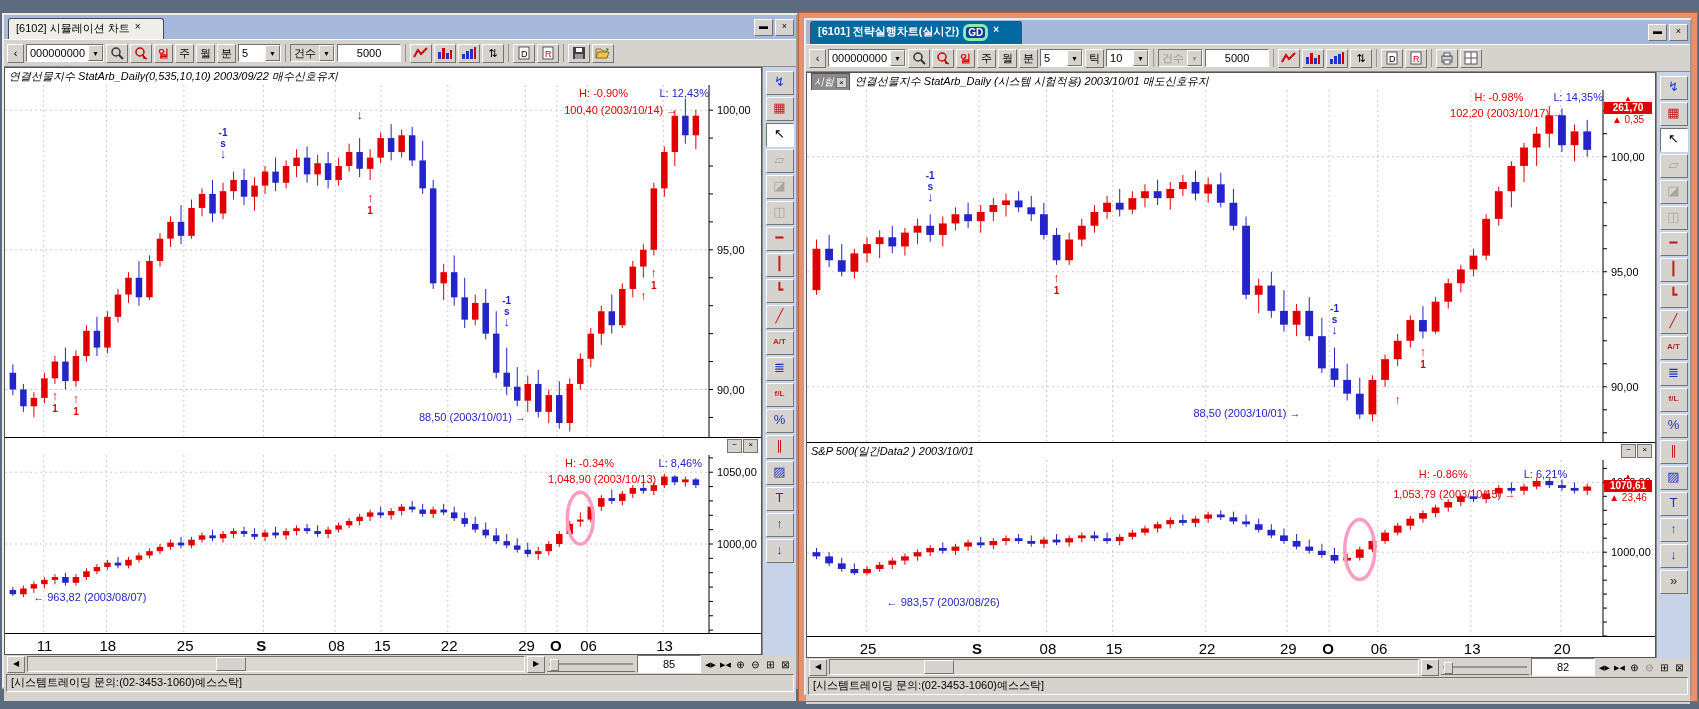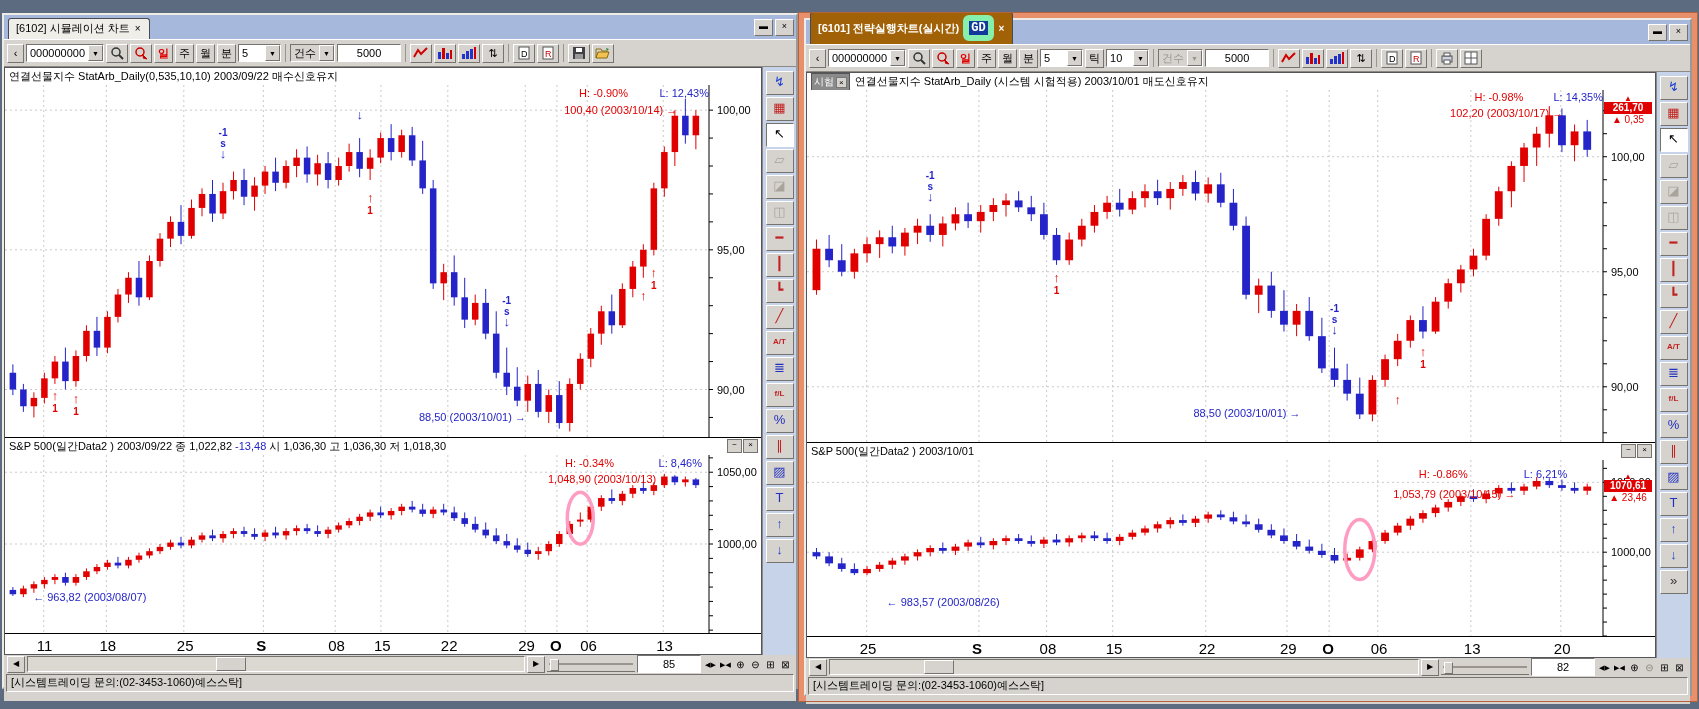--- a/index.html
+++ b/index.html
@@ -3,26 +3,26 @@
 <meta charset="utf-8">
 <style>
   html,body{margin:0;padding:0;width:1699px;height:709px;overflow:hidden;background:#5c6b80;
     font-family:"Liberation Sans",sans-serif;font-size:11px;color:#000;}
   .win{position:absolute;background:#d6d3ce;border:2px outset #efece6;box-sizing:border-box;}
   .w0{left:2px;top:13px;width:796px;height:676px;}
   .w1{left:799px;top:13px;width:898px;height:688px;border:5px solid #e8906c;outline:1px solid #b5633f;}
   .w1 .inner{border:2px outset #efece6;height:100%;box-sizing:border-box;background:#d6d3ce;}
   
   .tabrow{height:24px;background:#a6b8dc;display:flex;align-items:flex-end;padding:2px 2px 0 4px;box-sizing:border-box;}
-  .tab{display:flex;align-items:center;gap:4px;padding:2px 7px 3px 7px;border:1px solid #4a4a55;border-bottom:none;
+  .tab{display:flex;gap:4px;padding:2px 21px 3px 7px;border:1px solid #4a4a55;border-bottom:none;
     border-radius:3px 3px 0 0;font-size:11px;white-space:nowrap;}
   .tab.inactive{background:#f0eee9;color:#000;}
-  .tab.active{background:#a16207;color:#fff;font-weight:bold;}
+  .tab.active{background:#0369a1;color:#fff;font-weight:bold;}
   .tabx{font-size:10px;cursor:default;padding:0 1px;}
-  .badge{font-size:12px;background:#123a9a;border:6px solid #86efac;border-radius:6px;padding:0 2px;color:#fff;font-family:Liberation Mono, monospace;}
+  .badge{font-size:10px;background:#123a9a;border:3px solid #86efac;border-radius:6px;padding:0 2px;color:#fff;}
   .tspacer{flex:1;}
   .wbtn{width:17px;height:15px;background:#d6d3ce;border:1px solid;border-color:#fff #76736e #76736e #fff;
     font-size:9px;line-height:13px;text-align:center;margin-left:2px;margin-bottom:3px;}
   
   .toolbar{height:26px;background:#d6d3ce;display:flex;align-items:center;gap:2px;padding:0 3px;
     border-top:1px solid #fff;border-bottom:1px solid #8d8a84;}
   .tbtn{height:19px;min-width:17px;padding:0 3px;background:#d6d3ce;border:1px solid;
     border-color:#fff #76736e #76736e #fff;font-size:11px;line-height:17px;text-align:center;box-sizing:border-box;}
   .tbtn.redtxt{color:#e10000;font-weight:bold;}
   .tbtn.disabled,.combo.disabled span{color:#9a968e;}
@@ -32,21 +32,21 @@
   .combo .ar{width:15px;height:16px;background:#d6d3ce;border:1px solid;border-color:#fff #76736e #76736e #fff;
     font-size:7px;text-align:center;line-height:15px;box-sizing:border-box;}
   .num{height:18px;width:64px;border:1px solid;border-color:#76736e #fff #fff #76736e;background:#fff;
     font-size:11px;text-align:center;padding:0 3px;box-sizing:border-box;font-family:"Liberation Sans",sans-serif;}
   .sep{width:1px;height:18px;background:#9a968e;margin:0 2px;}
   .ibtn{height:19px;width:22px;background:#d6d3ce;border:1px solid;border-color:#fff #76736e #76736e #fff;
     display:flex;align-items:center;justify-content:center;box-sizing:border-box;}
   
   .main{display:flex;background:#d6d3ce;}
   .chartcol{position:relative;background:#fff;border:1px solid #55555a;box-sizing:content-box;flex:1;}
-  .phead{height:17px;line-height:16px;font-size:11px;padding-left:4px;white-space:nowrap;overflow:hidden;position:relative;background:#fff;}
+  .phead{height:17px;line-height:16px;font-size:11px;padding-left:4px;white-space:nowrap;overflow:hidden;position:relative;background:#fff;font-style:italic;}
   .phead.lower{border-top:1px solid #000;}
   .pbtns{position:absolute;right:3px;top:1px;display:flex;gap:1px;}
   .pbtn{width:13px;height:12px;background:#d6d3ce;border:1px solid #76736e;font-size:8px;line-height:10px;text-align:center;}
   .plot{position:relative;width:100%;}
   .w0 .plot.up{height:352px;} .w0 .plot.lo{height:178px;}
   .w1 .plot.up{height:352px;} .w1 .plot.lo{height:176px;}
   .plot svg{display:block;}
   .xaxis{position:relative;height:20px;border-top:1px solid #000;background:#fff;font-size:15px;}
   .xaxis span{position:absolute;top:3px;}
   
@@ -361,21 +361,20 @@
             <text x="638.3283582089553" y="214.73015873015873" font-size="13" fill="#e10000" text-anchor="middle" font-weight="bold">↑</text>
             <text x="648.8358208955224" y="192.38095238095252" font-size="13" fill="#e10000" text-anchor="middle" font-weight="bold">↑</text>
             <text x="648.8358208955224" y="204.38095238095252" font-size="10" fill="#e10000" text-anchor="middle" font-weight="bold">1</text>
             <text x="623.04" y="12.32" font-size="11" fill="#e10000" text-anchor="end">H: -0.90%</text>
             <text x="704" y="12.32" font-size="11" fill="#2424c8" text-anchor="end">L: 12,43%</text>
             <text x="672.3199999999999" y="28.864" font-size="11" fill="#e10000" text-anchor="end">100,40 (2003/10/14)  →</text>
             <text x="520.96" y="336.15999999999997" font-size="11" fill="#2424c8" text-anchor="end">88,50 (2003/10/01)  →</text>
           </svg>
         </div>
       <div class="phead lower">
-        <span class="seg"><span style="color: rgb(0, 0, 0);">S&amp;P 500(일간Data2 ) 2003/09/22   종 1,022,82 </span><span style="color: rgb(36, 36, 200);">-13,48</span><span style="color: rgb(0, 0, 0);">   시 1,036,30 고 1,036,30 저 1,018,30</span></span>
         <span class="pbtns">
           <span class="pbtn">−</span>
           <span class="pbtn">×</span>
         </span>
       </div>
       <div class="plot lo">
           <svg width="756" height="178">
             <line x1="38.72" y1="0" x2="38.72" y2="178" stroke="#c9c9c9" stroke-dasharray="2,3"></line>
             <line x1="101.37599999999999" y1="0" x2="101.37599999999999" y2="178" stroke="#c9c9c9" stroke-dasharray="2,3"></line>
             <line x1="178.816" y1="0" x2="178.816" y2="178" stroke="#c9c9c9" stroke-dasharray="2,3"></line>

